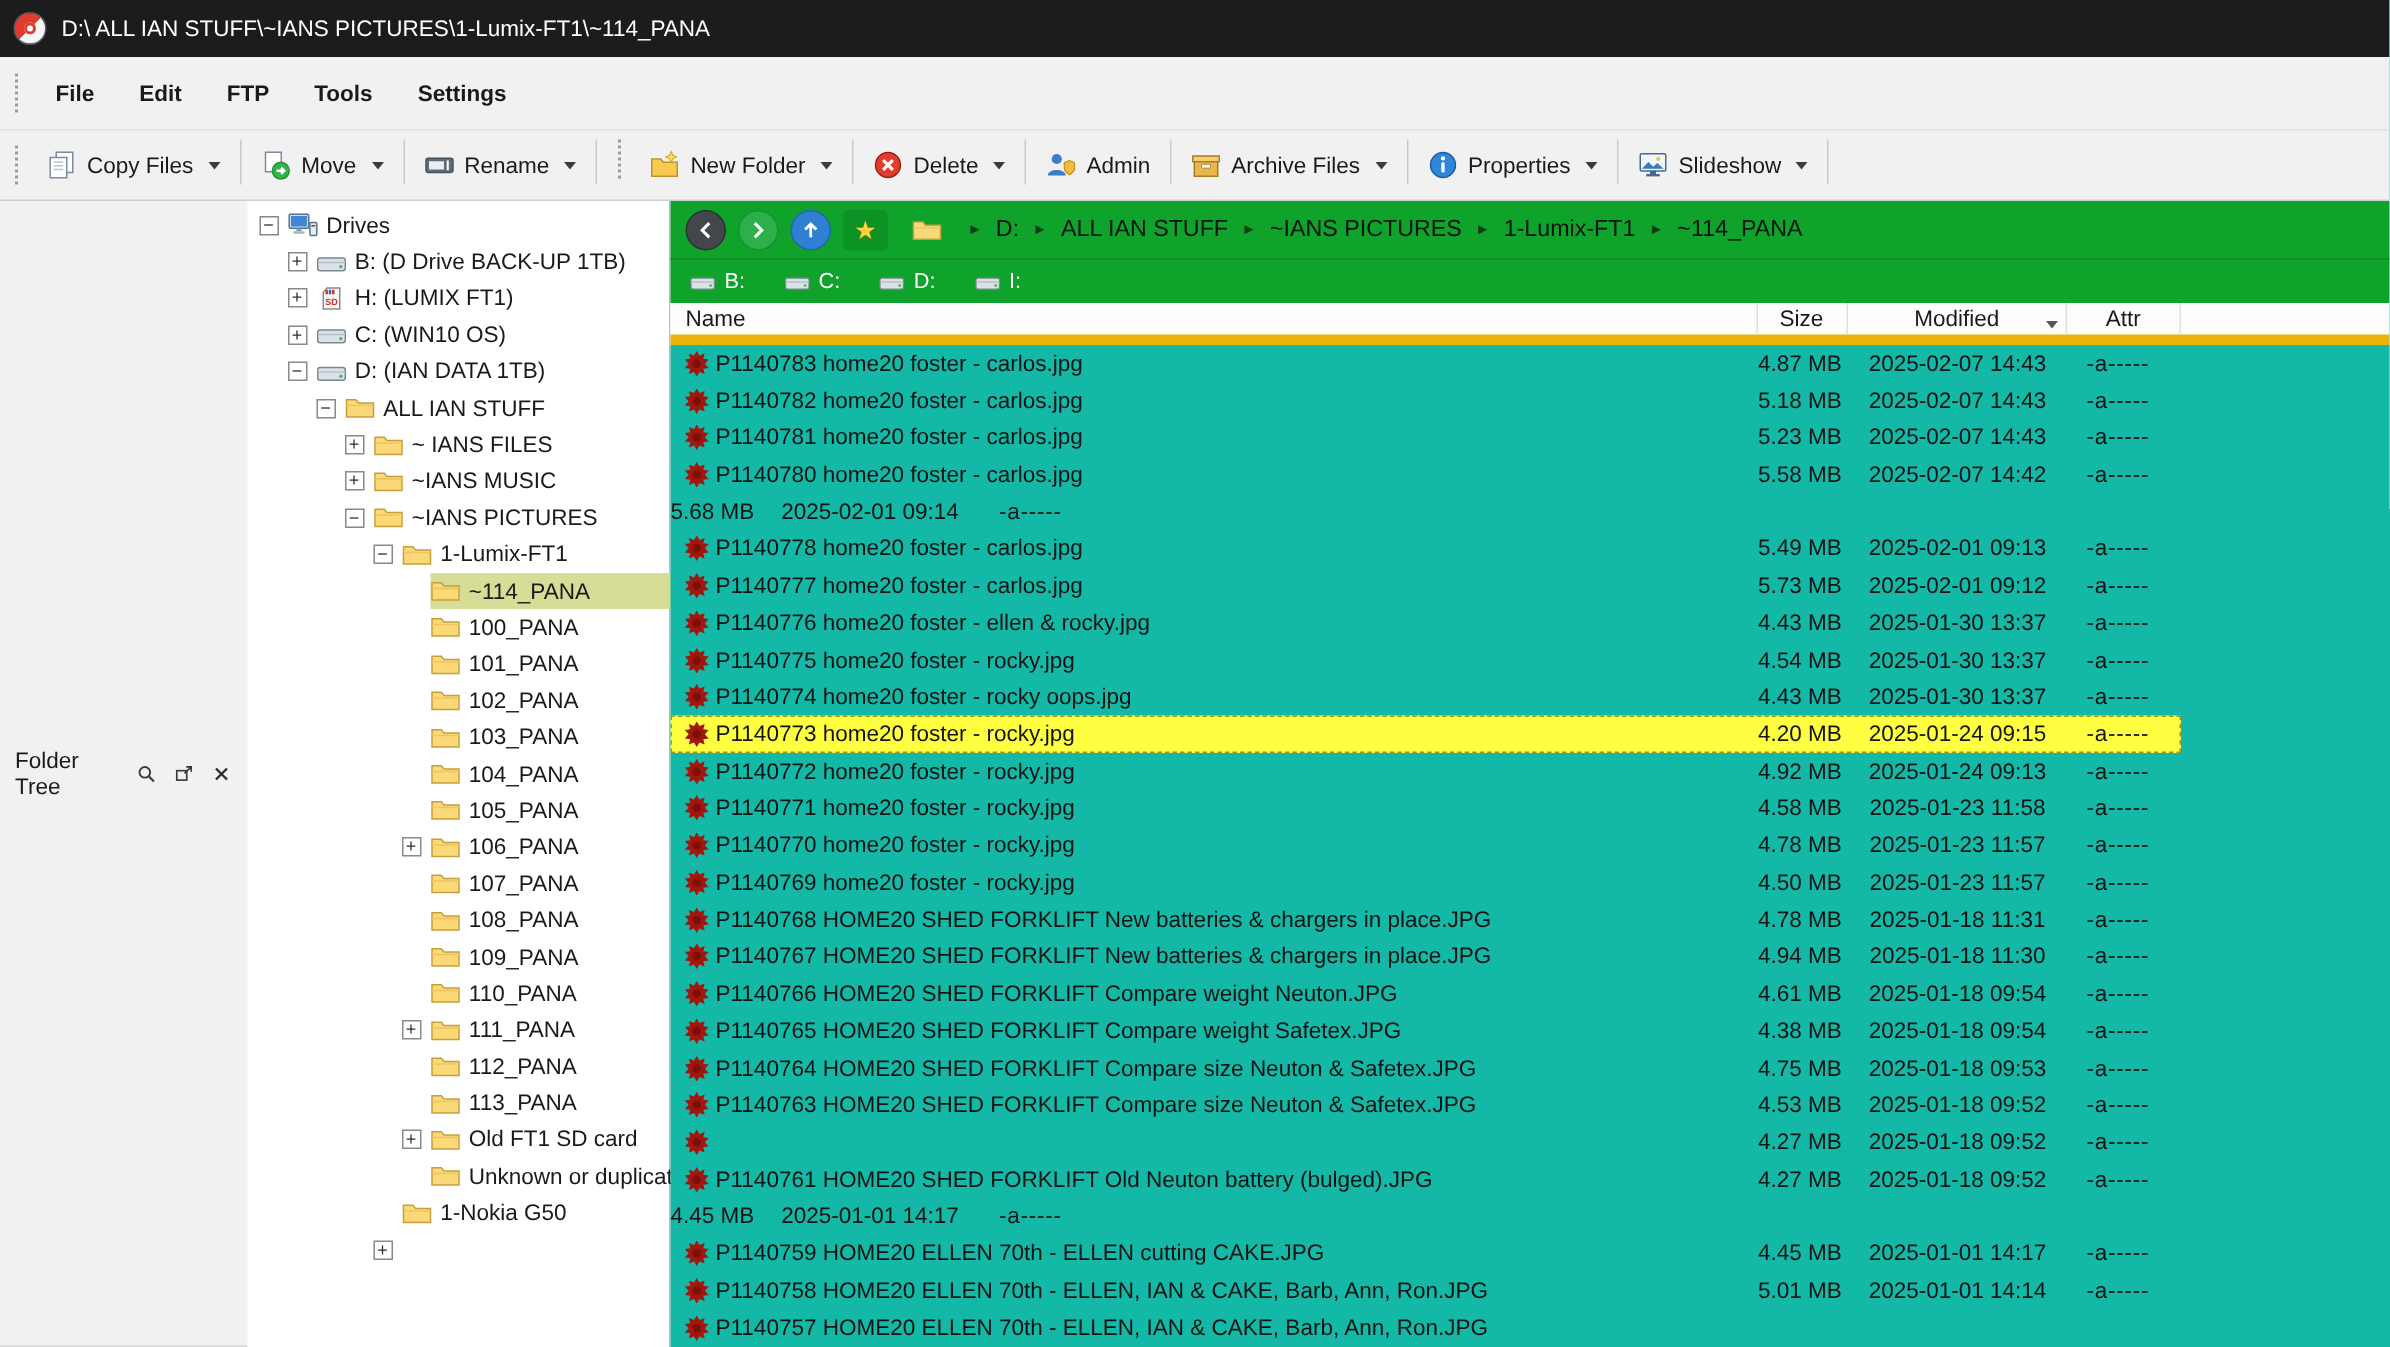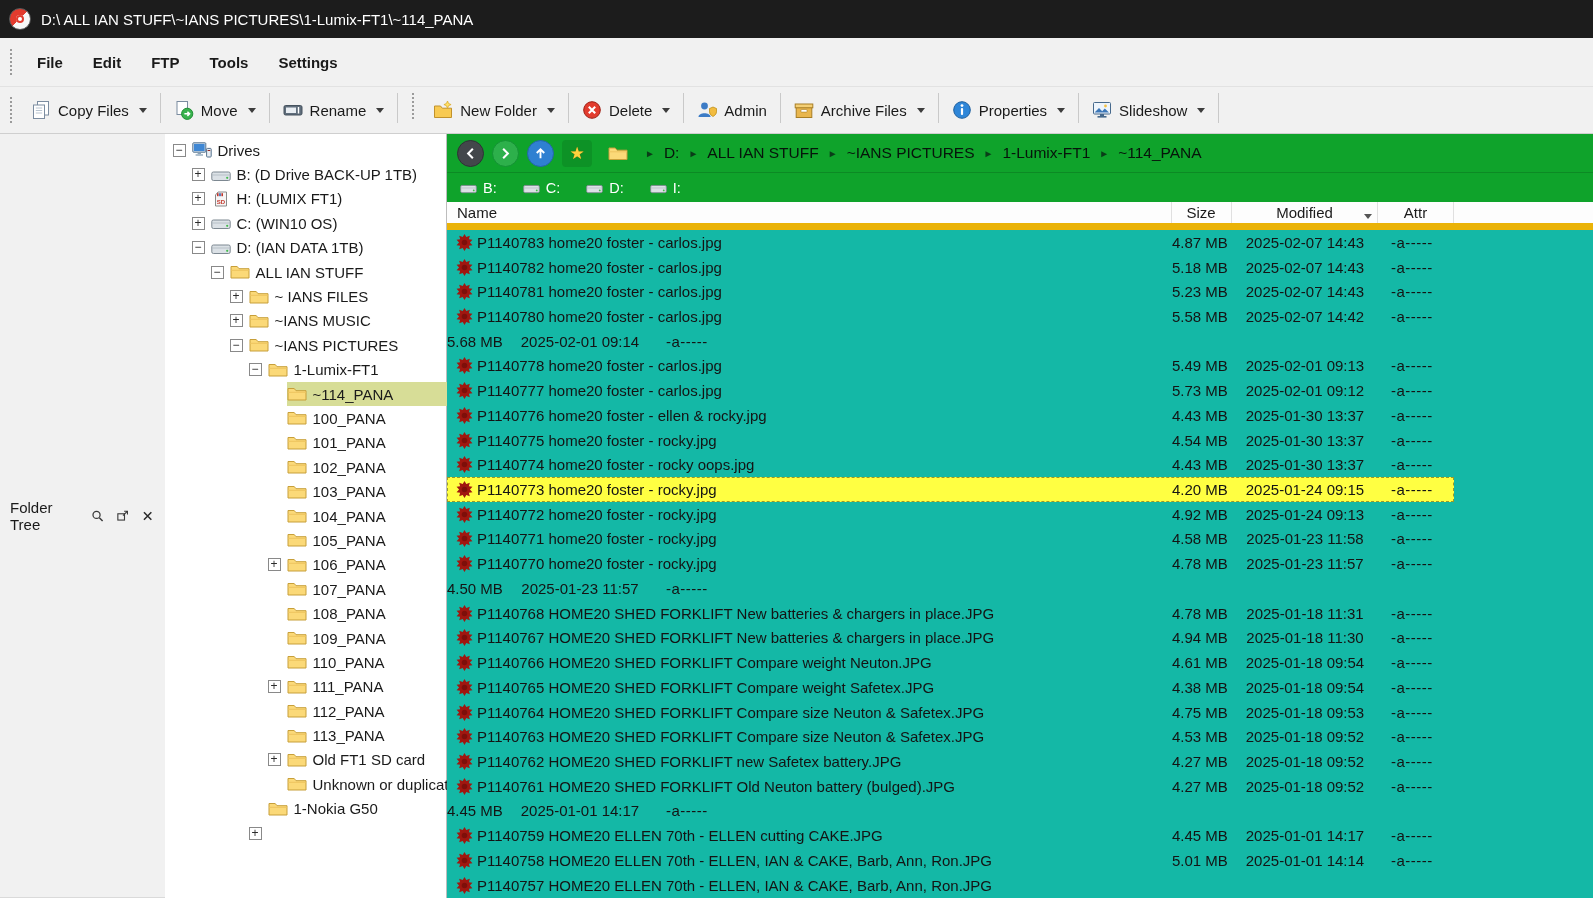--- a/index.html
+++ b/index.html
@@ -914,20 +914,29 @@
                   <circle cx="8" cy="8" r="2.6" fill="#7d0f0a"></circle>
                 </svg>
               </span>
               <span class="fname">P1140770 home20 foster - rocky.jpg</span>
             </div>
             <div class="cell-size">4.78 MB</div>
             <div class="cell-mod">2025-01-23 11:57</div>
             <div class="cell-attr">-a-----</div>
           </div>
           <div class="file-row">
+            <div class="cell-name">
+              <span class="file-icon">
+                <svg viewBox="0 0 16 16">
+                  <path d="M8 0l1.7 2.9L13 1.6l-.9 3.3 3.4.5-2.4 2.6 2.4 2.6-3.4.5.9 3.3-3.3-1.3L8 16l-1.7-2.9L3 14.4l.9-3.3-3.4-.5 2.4-2.6L.5 5.4l3.4-.5L3 1.6l3.3 1.3z" fill="#a01710"></path>
+                  <circle cx="8" cy="8" r="2.6" fill="#7d0f0a"></circle>
+                </svg>
+              </span>
+              <span class="fname">P1140769 home20 foster - rocky.jpg</span>
+            </div>
             <div class="cell-size">4.50 MB</div>
             <div class="cell-mod">2025-01-23 11:57</div>
             <div class="cell-attr">-a-----</div>
           </div>
           <div class="file-row">
             <div class="cell-name">
               <span class="file-icon">
                 <svg viewBox="0 0 16 16">
                   <path d="M8 0l1.7 2.9L13 1.6l-.9 3.3 3.4.5-2.4 2.6 2.4 2.6-3.4.5.9 3.3-3.3-1.3L8 16l-1.7-2.9L3 14.4l.9-3.3-3.4-.5 2.4-2.6L.5 5.4l3.4-.5L3 1.6l3.3 1.3z" fill="#a01710"></path>
                   <circle cx="8" cy="8" r="2.6" fill="#7d0f0a"></circle>
@@ -1010,21 +1019,20 @@
             <div class="cell-attr">-a-----</div>
           </div>
           <div class="file-row">
             <div class="cell-name">
               <span class="file-icon">
                 <svg viewBox="0 0 16 16">
                   <path d="M8 0l1.7 2.9L13 1.6l-.9 3.3 3.4.5-2.4 2.6 2.4 2.6-3.4.5.9 3.3-3.3-1.3L8 16l-1.7-2.9L3 14.4l.9-3.3-3.4-.5 2.4-2.6L.5 5.4l3.4-.5L3 1.6l3.3 1.3z" fill="#a01710"></path>
                   <circle cx="8" cy="8" r="2.6" fill="#7d0f0a"></circle>
                 </svg>
               </span>
-              <span class="fname">P1140762 HOME20 SHED FORKLIFT new Safetex battery.JPG</span>
             </div>
             <div class="cell-size">4.27 MB</div>
             <div class="cell-mod">2025-01-18 09:52</div>
             <div class="cell-attr">-a-----</div>
           </div>
           <div class="file-row">
             <div class="cell-name">
               <span class="file-icon">
                 <svg viewBox="0 0 16 16">
                   <path d="M8 0l1.7 2.9L13 1.6l-.9 3.3 3.4.5-2.4 2.6 2.4 2.6-3.4.5.9 3.3-3.3-1.3L8 16l-1.7-2.9L3 14.4l.9-3.3-3.4-.5 2.4-2.6L.5 5.4l3.4-.5L3 1.6l3.3 1.3z" fill="#a01710"></path>

